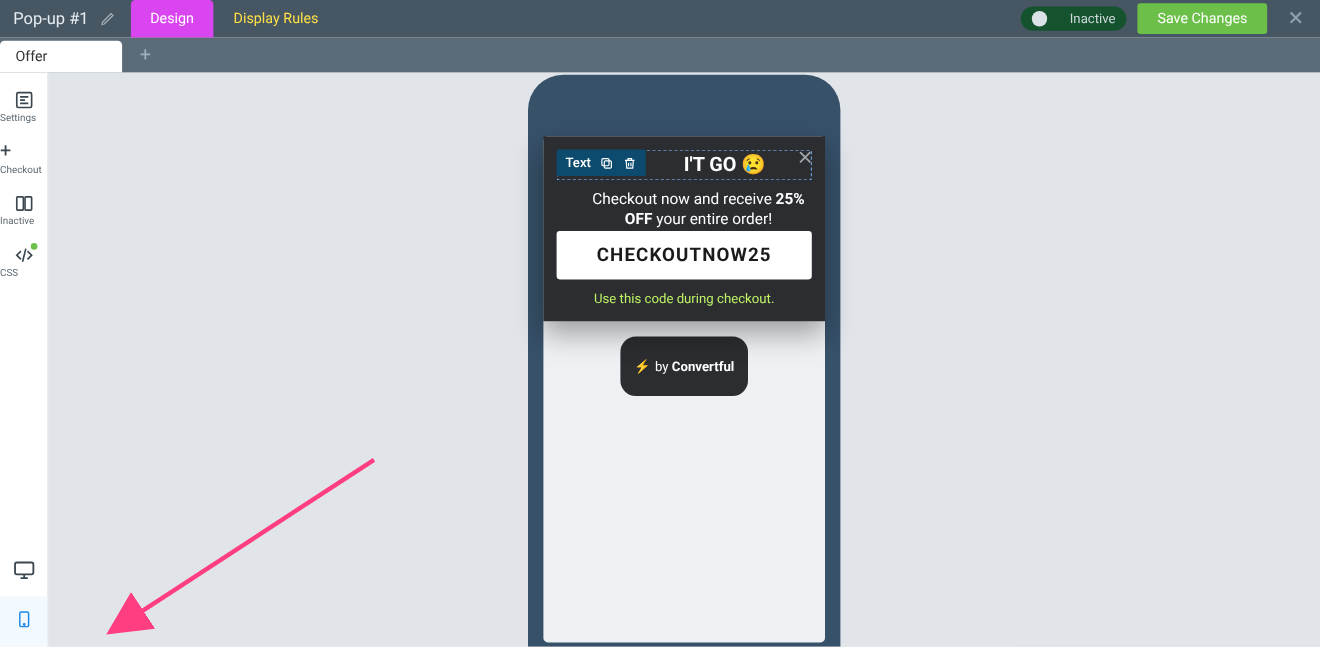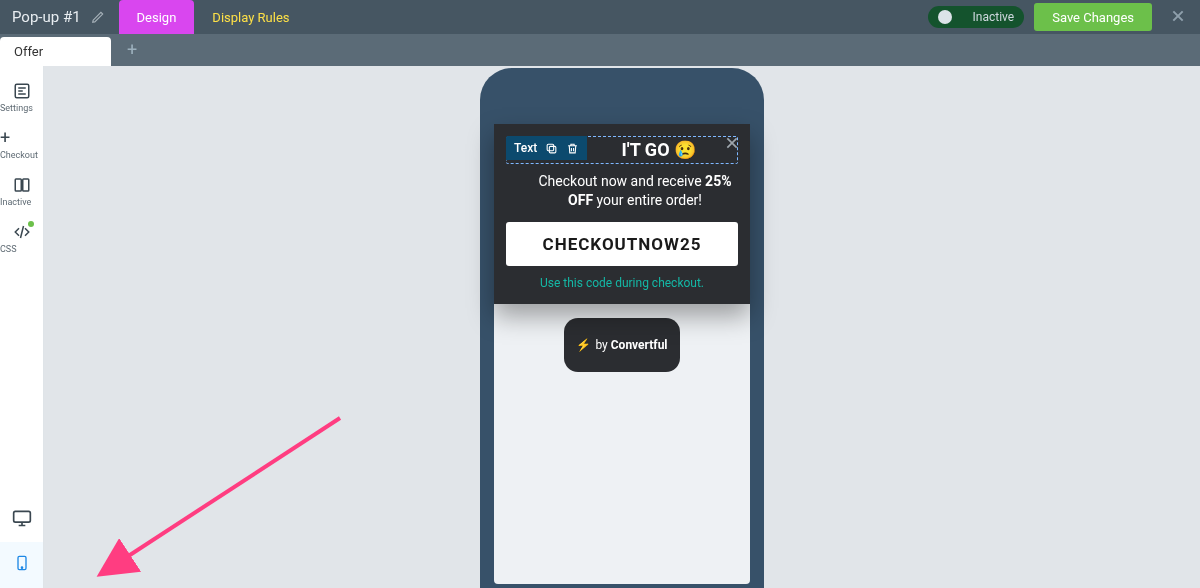--- a/index.html
+++ b/index.html
@@ -77,24 +77,24 @@
   .sel-toolbar {
     position:absolute; left:-1px; top:-1px; height:24px; background:#0c4a6e;
     display:flex; align-items:center; gap:8px; padding:12px 8px; border-radius:2px 0 0 0;
     font-size:12px; font-weight:500;
   }
   .tool-btn { cursor:pointer; display:flex; align-items:center; }
   .headline-text { display:inline-block; padding-left:74px;}
   .popup-sub { font-size:14px; margin-top:8px; line-height:1.35;margin-left:26px; }
   .popup-sub b{ font-weight:700; }
   .coupon {
-    margin-top:12px; background:#fff; color:#1a1a1a; font-weight:700; font-size:17px;
+    margin-top:0; background:#fff; color:#1a1a1a; font-weight:700; font-size:17px;
     padding:12px 0; letter-spacing:1px; border-radius:3px;
   }
-  .popup-hint { font-size:12px; color:#14b8a6; margin-top:10px; }
+  .popup-hint { font-size:12px; color:#bef264; margin-top:10px; }
 
   .branding {
     margin:14px auto 0; width:max-content; background:#2b2d31; color:#fff;
     font-size:12px; padding:20px 12px; border-radius:14px;
   }
   .branding .bolt{ color:#ffb300; margin-right:4px;}
 
   
   .arrow-svg { position:absolute; left:46px; bottom:0; width:270px; height:180px; pointer-events:none; }
 </style>

